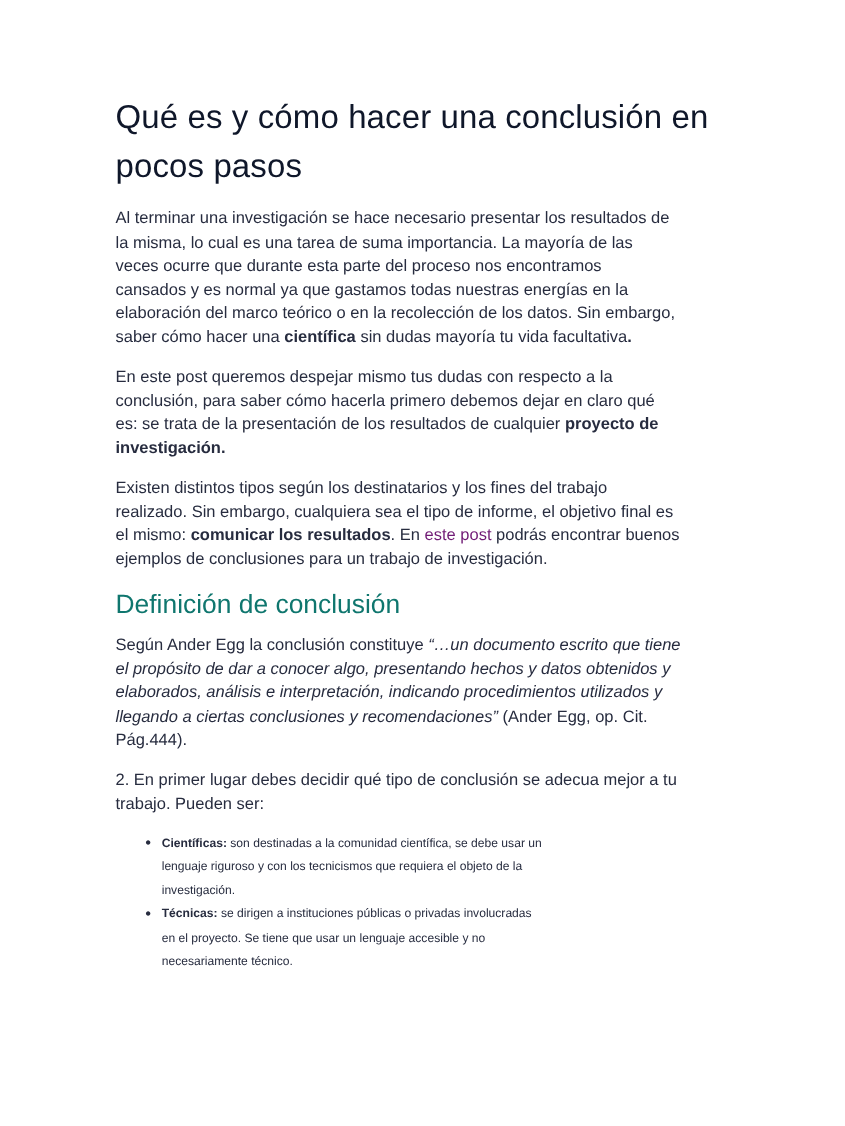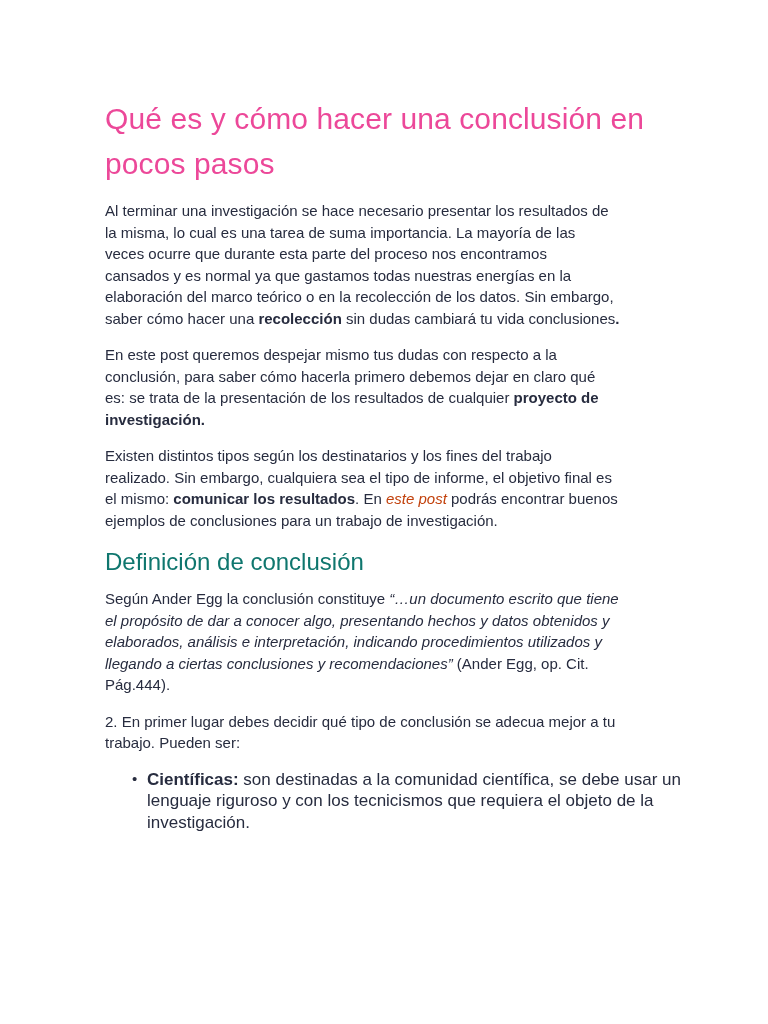--- a/index.html
+++ b/index.html
@@ -16,22 +16,22 @@
     font-family: "Liberation Sans", sans-serif;
   }
   .content {
     box-sizing: border-box;
     padding: 84px 60px 0 105px;
   }
   .content h1 {
     font-size: 30px;
     line-height: 45px;
     font-weight: 400;
-    color: #ec4899;
-    margin: 12px 0 14px 0;
+    color: #0f172a;
+    margin: 0 0 14px 0;
     white-space: pre-wrap;
     letter-spacing: 0.1px;
   }
   .content h2 {
     font-size: 24px;
     line-height: 32px;
     font-weight: 400;
     color: #0f766e;
     margin: 10px 0 10px 0;
     white-space: pre-wrap;
@@ -52,70 +52,72 @@
     white-space: pre-wrap;
   }
   .content ul {
     margin: 0 0 15px 0;
     padding: 0;
     list-style: none;
   }
   .content li {
     position: relative;
     padding-left: 42px;
-    font-size: 17px;
+    font-size: 11px;
     line-height: 21.5px;
     color: #272c3f;
     white-space: pre-wrap;
   }
   .content li::before {
     content: "\2022";
     position: absolute;
     left: 27px;
     top: -1px;
     font-size: 15px;
     color: #272c3f;
   }
   .content strong { font-weight: 700; }
   .content em { }
   .content a {
-    color: #c2410c;
+    color: #701a75;
     text-decoration: none;
     cursor: pointer;
-    font-style: italic;
   }
 </style>
 </head>
 <body>
 
 <div class="page">
   <main class="content" id="doc-blocks">
       <h1><span>Qué es y cómo hacer una conclusión en
 pocos pasos</span></h1>
       <p><span>Al terminar una investigación se hace necesario presentar los resultados de
 la misma, lo cual es una tarea de suma importancia. La mayoría de las
 veces ocurre que durante esta parte del proceso nos encontramos
 cansados y es normal ya que gastamos todas nuestras energías en la
 elaboración del marco teórico o en la recolección de los datos. Sin embargo,
-saber cómo hacer una </span><strong>recolección</strong><span> sin dudas cambiará tu vida conclusiones</span><strong>.</strong></p>
+saber cómo hacer una </span><strong>científica</strong><span> sin dudas mayoría tu vida facultativa</span><strong>.</strong></p>
       <p><span>En este post queremos despejar mismo tus dudas con respecto a la
 conclusión, para saber cómo hacerla primero debemos dejar en claro qué
 es: se trata de la presentación de los resultados de cualquier </span><strong>proyecto de
 investigación.</strong></p>
       <p><span>Existen distintos tipos según los destinatarios y los fines del trabajo
 realizado. Sin embargo, cualquiera sea el tipo de informe, el objetivo final es
 el mismo: </span><strong>comunicar los resultados</strong><span>. En </span><a href="#">este post</a><span> podrás encontrar buenos
 ejemplos de conclusiones para un trabajo de investigación.</span></p>
       <h2><span>Definición de conclusión</span></h2>
       <p><span>Según Ander Egg la conclusión constituye </span><em>“…un documento escrito que tiene
 el propósito de dar a conocer algo, presentando hechos y datos obtenidos y
 elaborados, análisis e interpretación, indicando procedimientos utilizados y
 llegando a ciertas conclusiones y recomendaciones”</em><span> (Ander Egg, op. Cit.
 Pág.444).</span></p>
       <p><span>2. En primer lugar debes decidir qué tipo de conclusión se adecua mejor a tu
 trabajo. Pueden ser:</span></p>
       <ul>
         <li><strong>Científicas:</strong><span> son destinadas a la comunidad científica, se debe usar un
 lenguaje riguroso y con los tecnicismos que requiera el objeto de la
 investigación.</span></li>
+        <li><strong>Técnicas:</strong><span> se dirigen a instituciones públicas o privadas involucradas
+en el proyecto. Se tiene que usar un lenguaje accesible y no
+necesariamente técnico.</span></li>
       </ul>
     </main>
 </div>
 
 </body></html>

